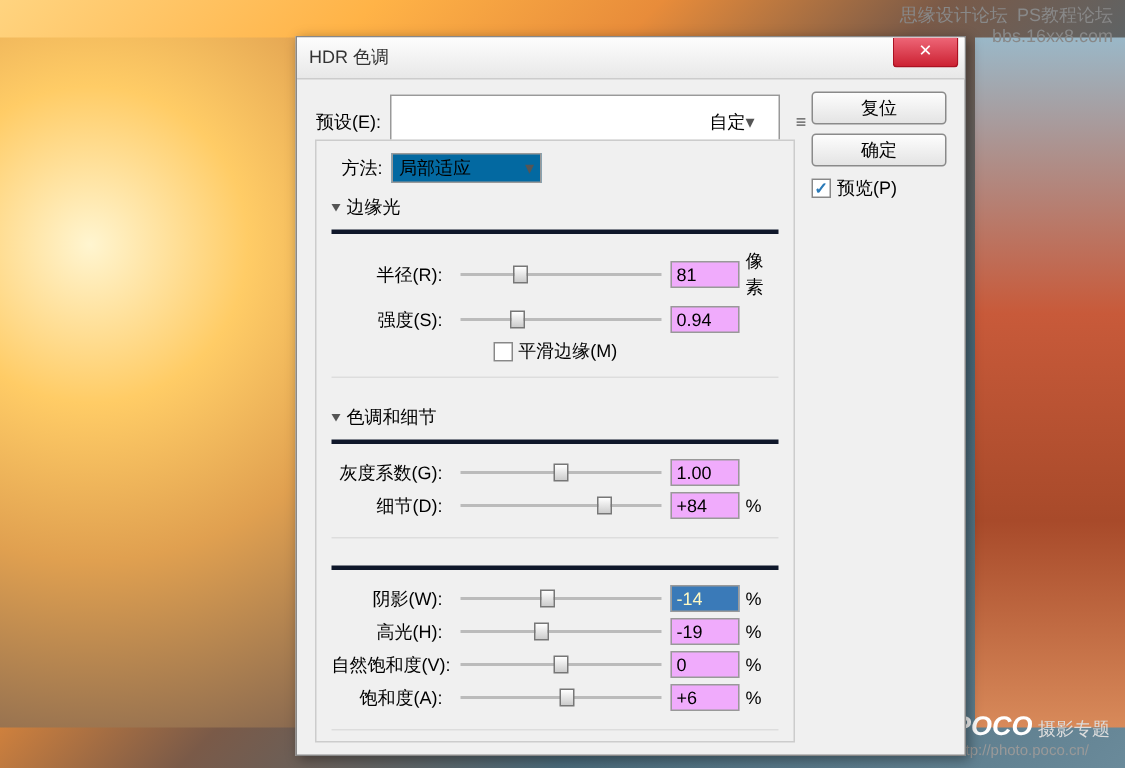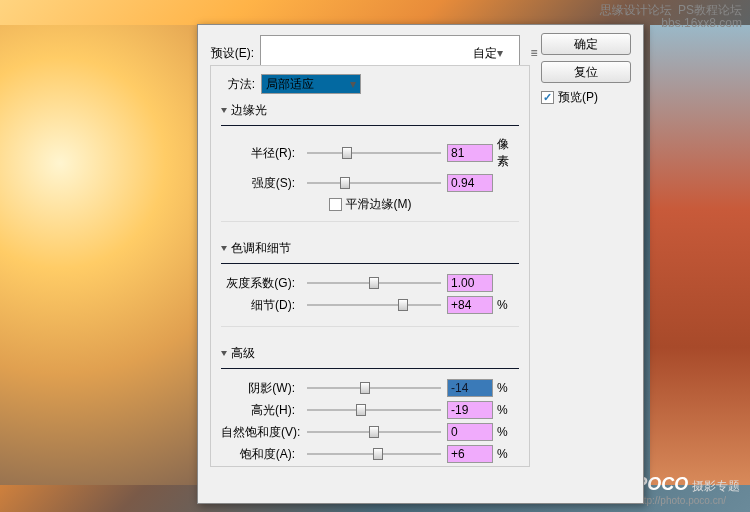--- a/index.html
+++ b/index.html
@@ -28,51 +28,55 @@
 .cb{width:13px;height:13px;border:1px solid #888;background:#fff;margin-right:4px;display:inline-flex;align-items:center;justify-content:center}
 .cb.checked::before{content:"✓";color:#2a7ab8;font-size:11px;font-weight:bold}
 .main-panel{position:absolute;left:12px;top:40px;width:320px;bottom:8px;border:1px solid #ccc;background:#f0f0f0;padding:8px 10px;overflow:hidden}
 .method-row{display:flex;align-items:center;margin-bottom:8px}
 .method-row .lbl{width:40px}
 .combo{width:100px;height:20px;background:#0369a1;border:1px solid #999;display:flex;align-items:center;justify-content:space-between;padding:0 4px}
 .combo::after{content:"▾";color:#555}
 .group{margin-bottom:18px}
 .group-hdr{display:flex;align-items:center;margin:4px 0 6px}
 .tri{width:0;height:0;border-left:3px solid transparent;border-right:3px solid transparent;border-top:5px solid #555;margin-right:4px}
-.group-body{border-top:1px solid #0f172a;border-bottom:1px solid #ddd;padding:6px 0 8px}
+.group-body{border-top:3px solid #0f172a;border-bottom:1px solid #ddd;padding:6px 0 8px}
 .slider-row{display:flex;align-items:center;margin:4px 0}
 .slider-row .lbl{width:80px}
 .track{flex:1;height:16px;position:relative;margin:0 6px}
 .track::before{content:"";position:absolute;left:0;right:0;top:7px;height:2px;background:#bbb}
 .thumb{position:absolute;top:2px;width:10px;height:12px;background:linear-gradient(#fff,#ccc);border:1px solid #777;transform:translateX(-50%)}
 .val{width:46px;height:18px;background:#f0abfc;border:1px solid #999;padding:0 3px;line-height:16px;text-align:left}
-.val.sel{background:#3a7ab8;color:#0f172a}
+.val.sel{background:#3a7ab8;color:#fef9c3}
 .unit{width:26px;padding-left:4px}
 .cb-center{display:flex;align-items:center;justify-content:center;margin-top:4px}
 </style>
 </head>
 <body>
 <div class="bg"></div>
 <div class="bg-left"></div>
 <div class="bg-right"></div>
 <div class="wm-top"><span>思缘设计论坛</span>&nbsp;&nbsp;<span>PS教程论坛</span><br><span>bbs.16xx8.com</span></div>
 <div class="wm-bot"><b>POCO</b> <span>摄影专题</span><small>http://photo.poco.cn/</small></div>
 
 <div class="dialog">
+  <div class="titlebar">
+    <span>HDR 色调</span>
+    <div class="close-btn">✕</div>
+  </div>
   <div class="body">
     <div class="row preset-row">
       <div class="lbl">预设(E):</div>
       <div class="preset-select">
           <span>自定</span>
         </div>
       <div class="menu-icon">≡</div>
     </div>
     <div class="right-col">
+      <div class="btn">复位</div>
       <div class="btn">确定</div>
-      <div class="btn">复位</div>
       <div class="cb-row">
         <div class="cb checked"></div>
         <span>预览(P)</span>
       </div>
     </div>
 
     <div class="main-panel">
       <div class="method-row">
         <div class="lbl">方法:</div>
         <div class="combo">
@@ -128,24 +132,20 @@
             <div class="track">
                 <div class="thumb" style="left:72%"></div>
               </div>
             <div class="val">+84</div>
             <div class="unit">%</div>
           </div>
         </div>
       </div>
 
       <div class="group">
-        <div class="group-hdr">
-            <div class="tri"></div>
-            <span>高级</span>
-          </div>
         <div class="group-body">
           <div class="slider-row">
             <div class="lbl">阴影(W):</div>
             <div class="track">
                 <div class="thumb" style="left:43%"></div>
               </div>
             <div class="val sel">-14</div>
             <div class="unit">%</div>
           </div>
           <div class="slider-row">

